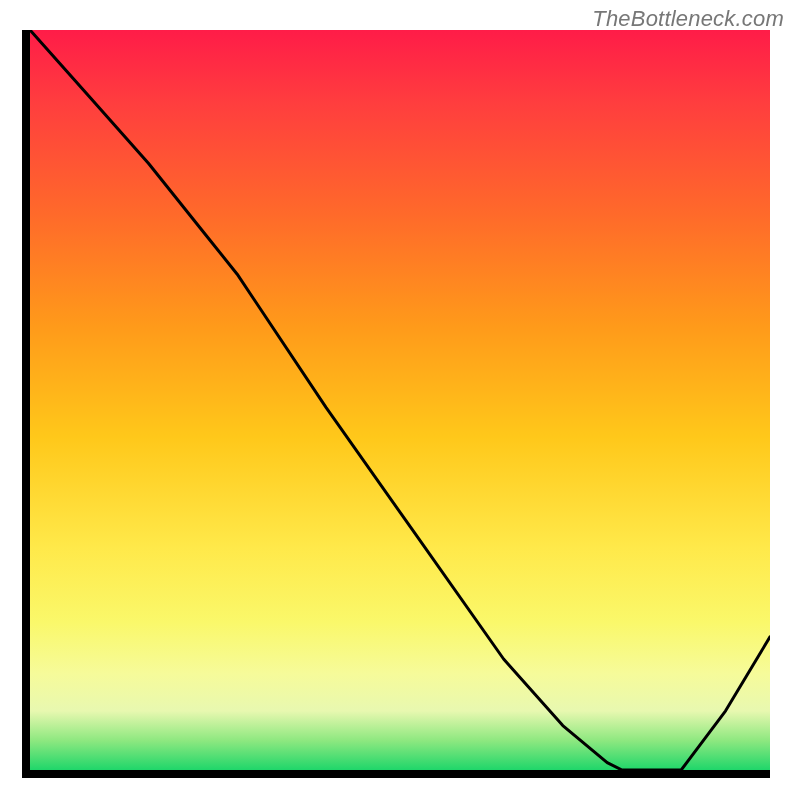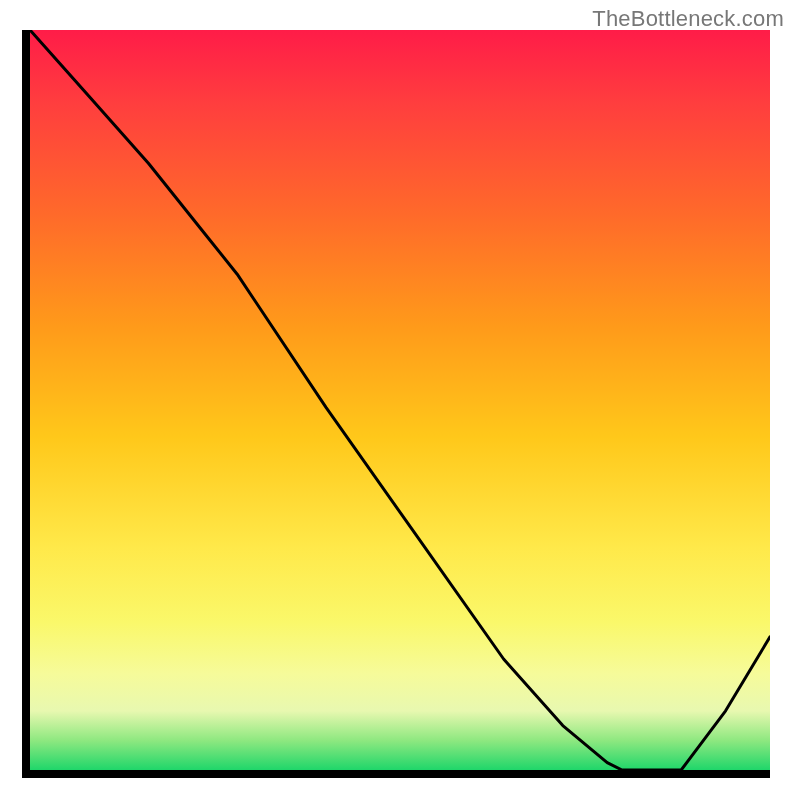--- a/index.html
+++ b/index.html
@@ -8,20 +8,21 @@
     width: 800px;
     height: 800px;
     background: #ffffff;
     font-family: Arial, Helvetica, sans-serif;
     overflow: hidden;
   }
   .wrap {
     position: relative;
     width: 800px;
     height: 612px;
+    font-style: italic;
   }
   .watermark {
     position: absolute;
     top: 6px;
     right: 16px;
     color: #777;
     font-size: 22px;
     font-weight: 500;
     letter-spacing: 0.2px;
   }

